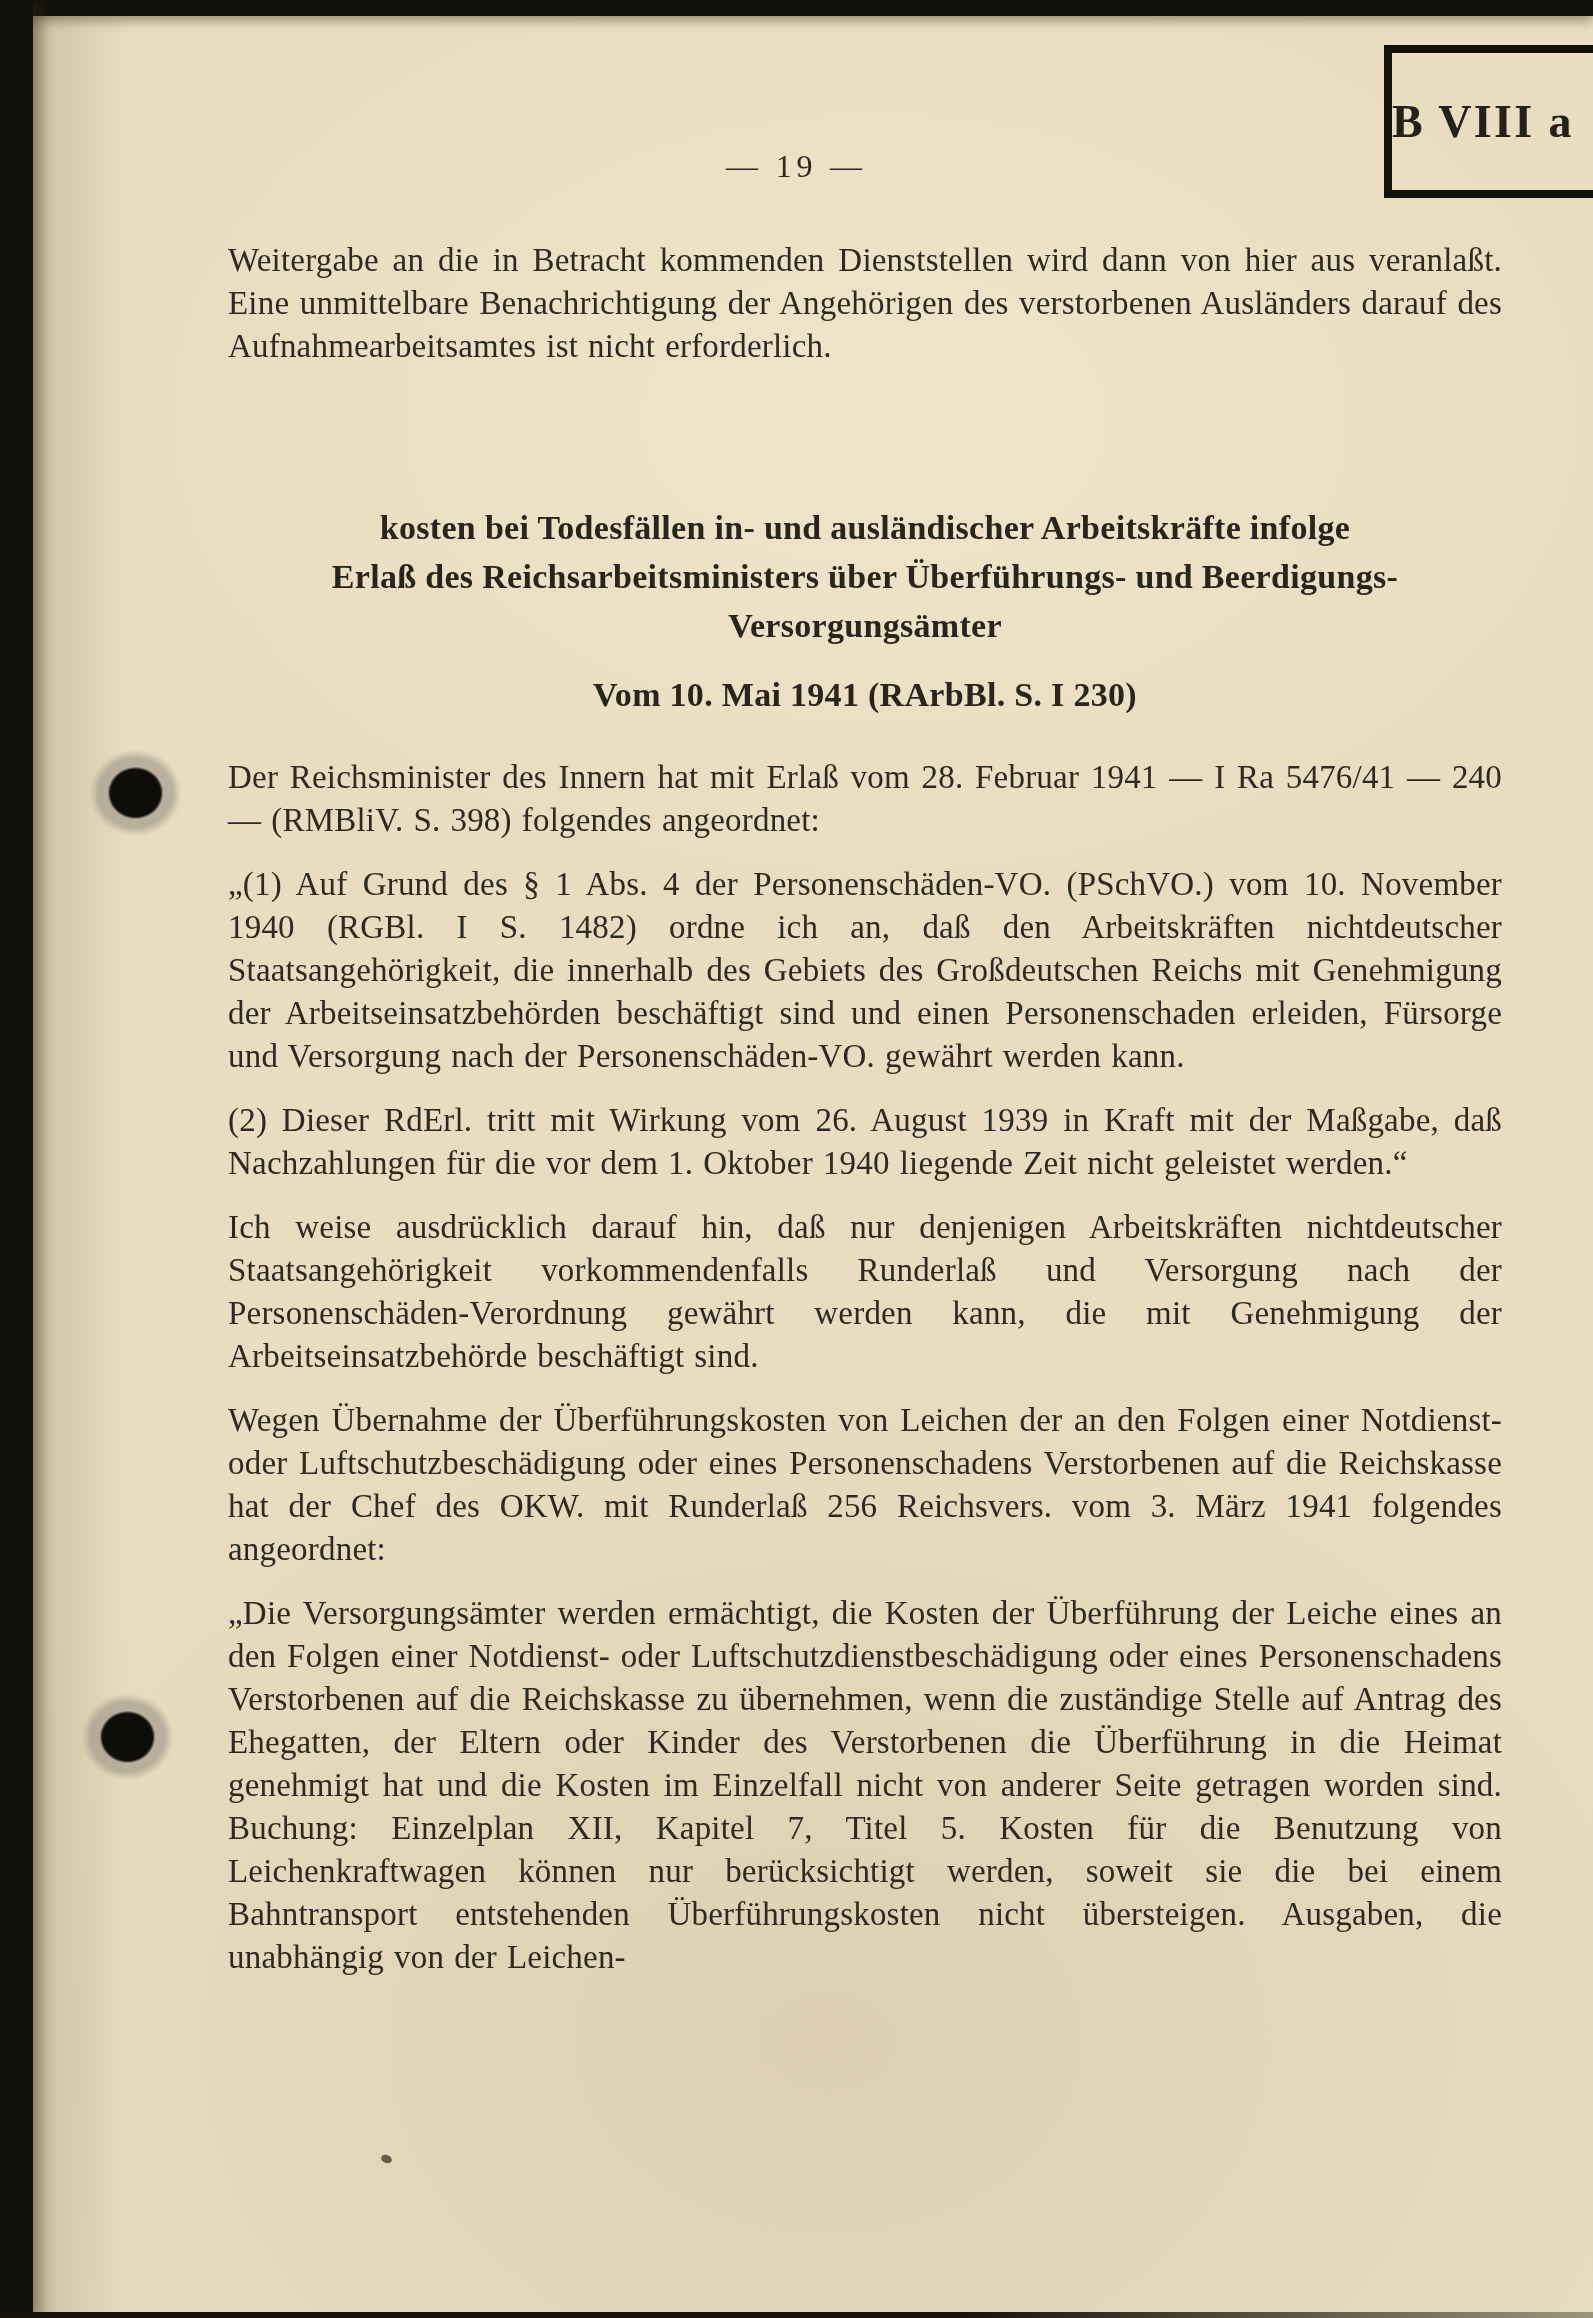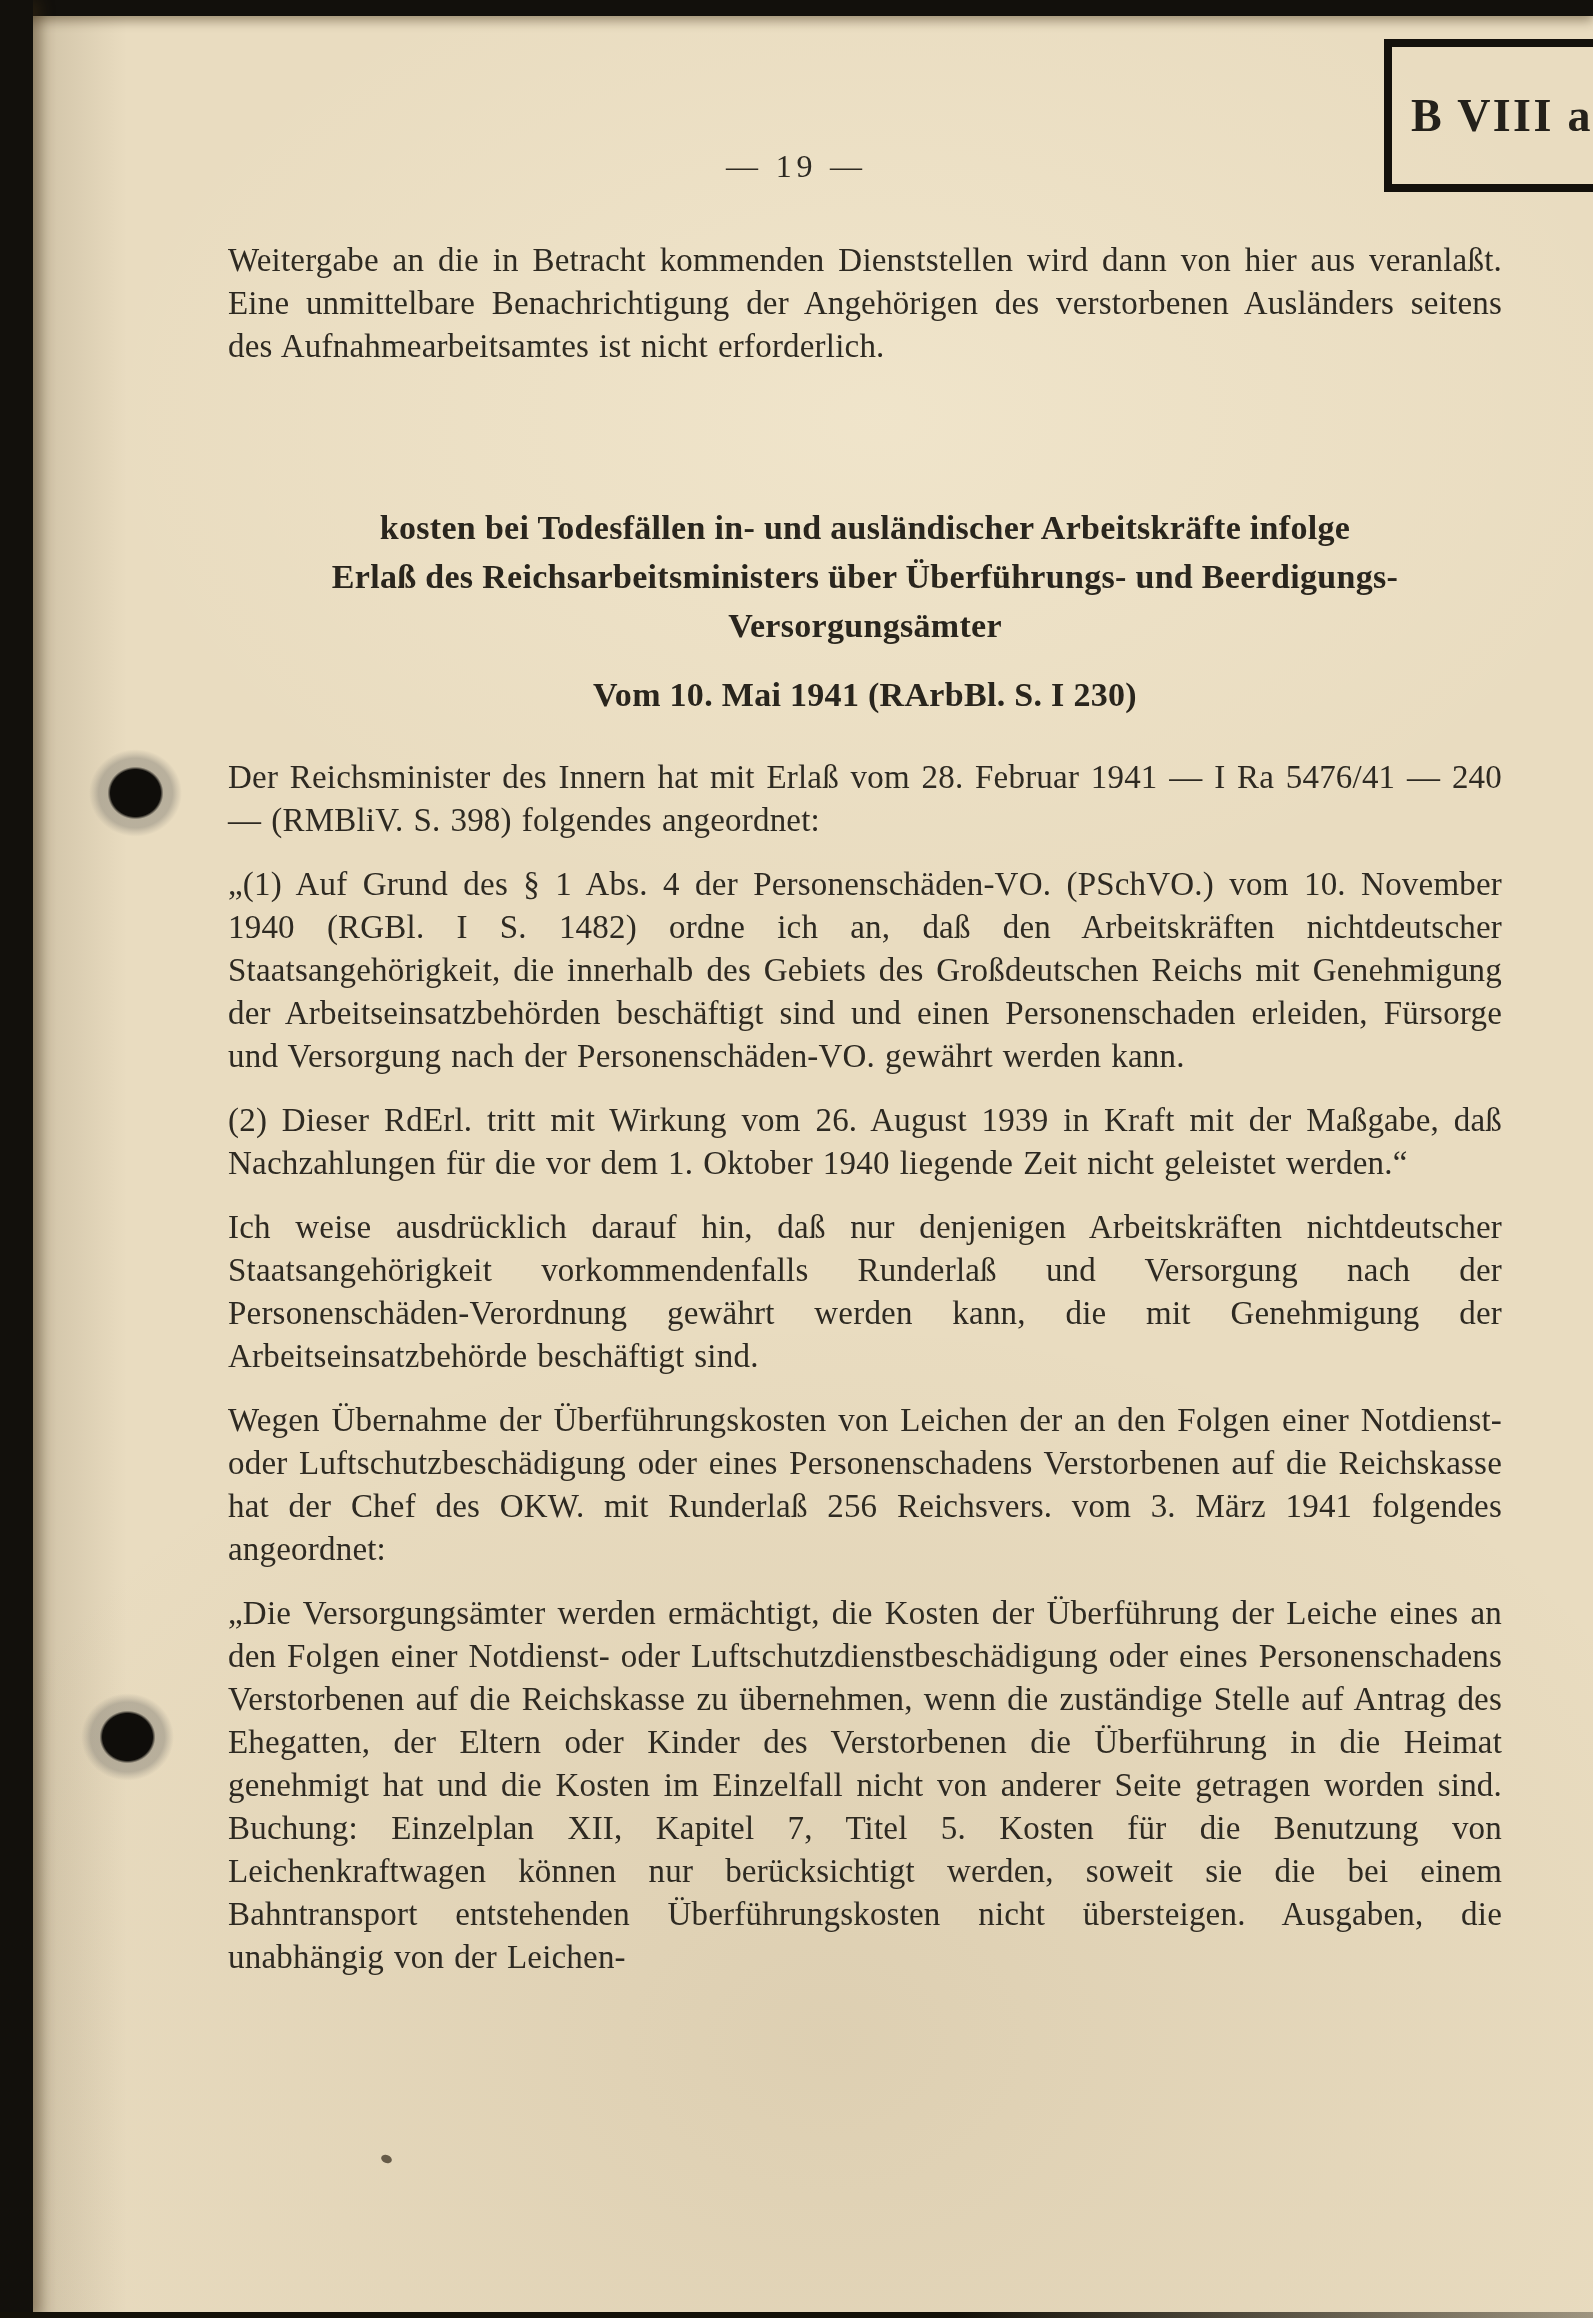--- a/index.html
+++ b/index.html
@@ -25,24 +25,24 @@
   .edge-left {
     position: absolute; top: 0; left: 0; width: 33px; height: 100%;
     background: #12100c;
     box-shadow: 8px 0 14.3px rgba(60,45,20,0.45);
   }
   .edge-bottom {
     position: absolute; bottom: 0; left: 0; width: 100%; height: 7.2px;
     background: linear-gradient(90deg, #141109 0%, #141109 60%, rgba(20,17,9,0.35) 100%);
   }
   .class-box {
-    position: absolute; top: 39px; right: 0;
+    position: absolute; top: 45px; right: 0;
     width: 209px; height: 153px;
     border: 8px solid #14110c; border-right: none;
-    display: flex; align-items: center; justify-content: flex-end;
+    display: flex; align-items: center; justify-content: flex-start;
   }
   .class-box span {
     font-size: 46px; font-weight: bold; letter-spacing: 2.4px; color: #24211b;
   }
   .page-number {
     position: absolute; top: 148px; left: 0; width: 100%;
     text-align: center; font-size: 32px; letter-spacing: 4.8px; color: #2e2a23;
   }
   .punch-hole {
     position: absolute; width: 119px; height: 112px;
@@ -91,21 +91,21 @@
     <span>B VIII a</span>
   </div>
 
   <div class="page-number">— 19 —</div>
 
   <div class="punch-hole hole-1"></div>
   <div class="punch-hole hole-2"></div>
 
   <div class="content">
 
-    <p class="para intro">Weitergabe an die in Betracht kommenden Dienststellen wird dann von hier aus veranlaßt. Eine unmittelbare Benachrichtigung der Angehörigen des verstorbenen Ausländers seitens des Aufnahmearbeitsamtes ist nicht erforderlich.</p>
+    <p class="para intro">Weitergabe an die in Betracht kommenden Dienststellen wird dann von hier aus veranlaßt. Eine unmittelbare Benachrichtigung der Angehörigen des verstorbenen Ausländers darauf des Aufnahmearbeitsamtes ist nicht erforderlich.</p>
 
     <div class="heading">
       <div class="h-line">kosten bei Todesfällen in- und ausländischer Arbeitskräfte infolge</div>
       <div class="h-line">Erlaß des Reichsarbeitsministers über Überführungs- und Beerdigungs-</div>
       <div class="h-line">Versorgungsämter</div>
       <div class="h-line date-line">Vom 10. Mai 1941 (RArbBl. S. I 230)</div>
     </div>
 
     <p class="para">Der Reichsminister des Innern hat mit Erlaß vom 28. Februar 1941 — I Ra 5476/41 — 240 — (RMBliV. S. 398) folgendes angeordnet:</p>
     <p class="para">„(1) Auf Grund des § 1 Abs. 4 der Personenschäden-VO. (PSchVO.) vom 10. November 1940 (RGBl. I S. 1482) ordne ich an, daß den Arbeitskräften nichtdeutscher Staatsangehörigkeit, die innerhalb des Gebiets des Großdeutschen Reichs mit Genehmigung der Arbeitseinsatzbehörden beschäftigt sind und einen Personenschaden erleiden, Fürsorge und Versorgung nach der Personenschäden-VO. gewährt werden kann.</p>

